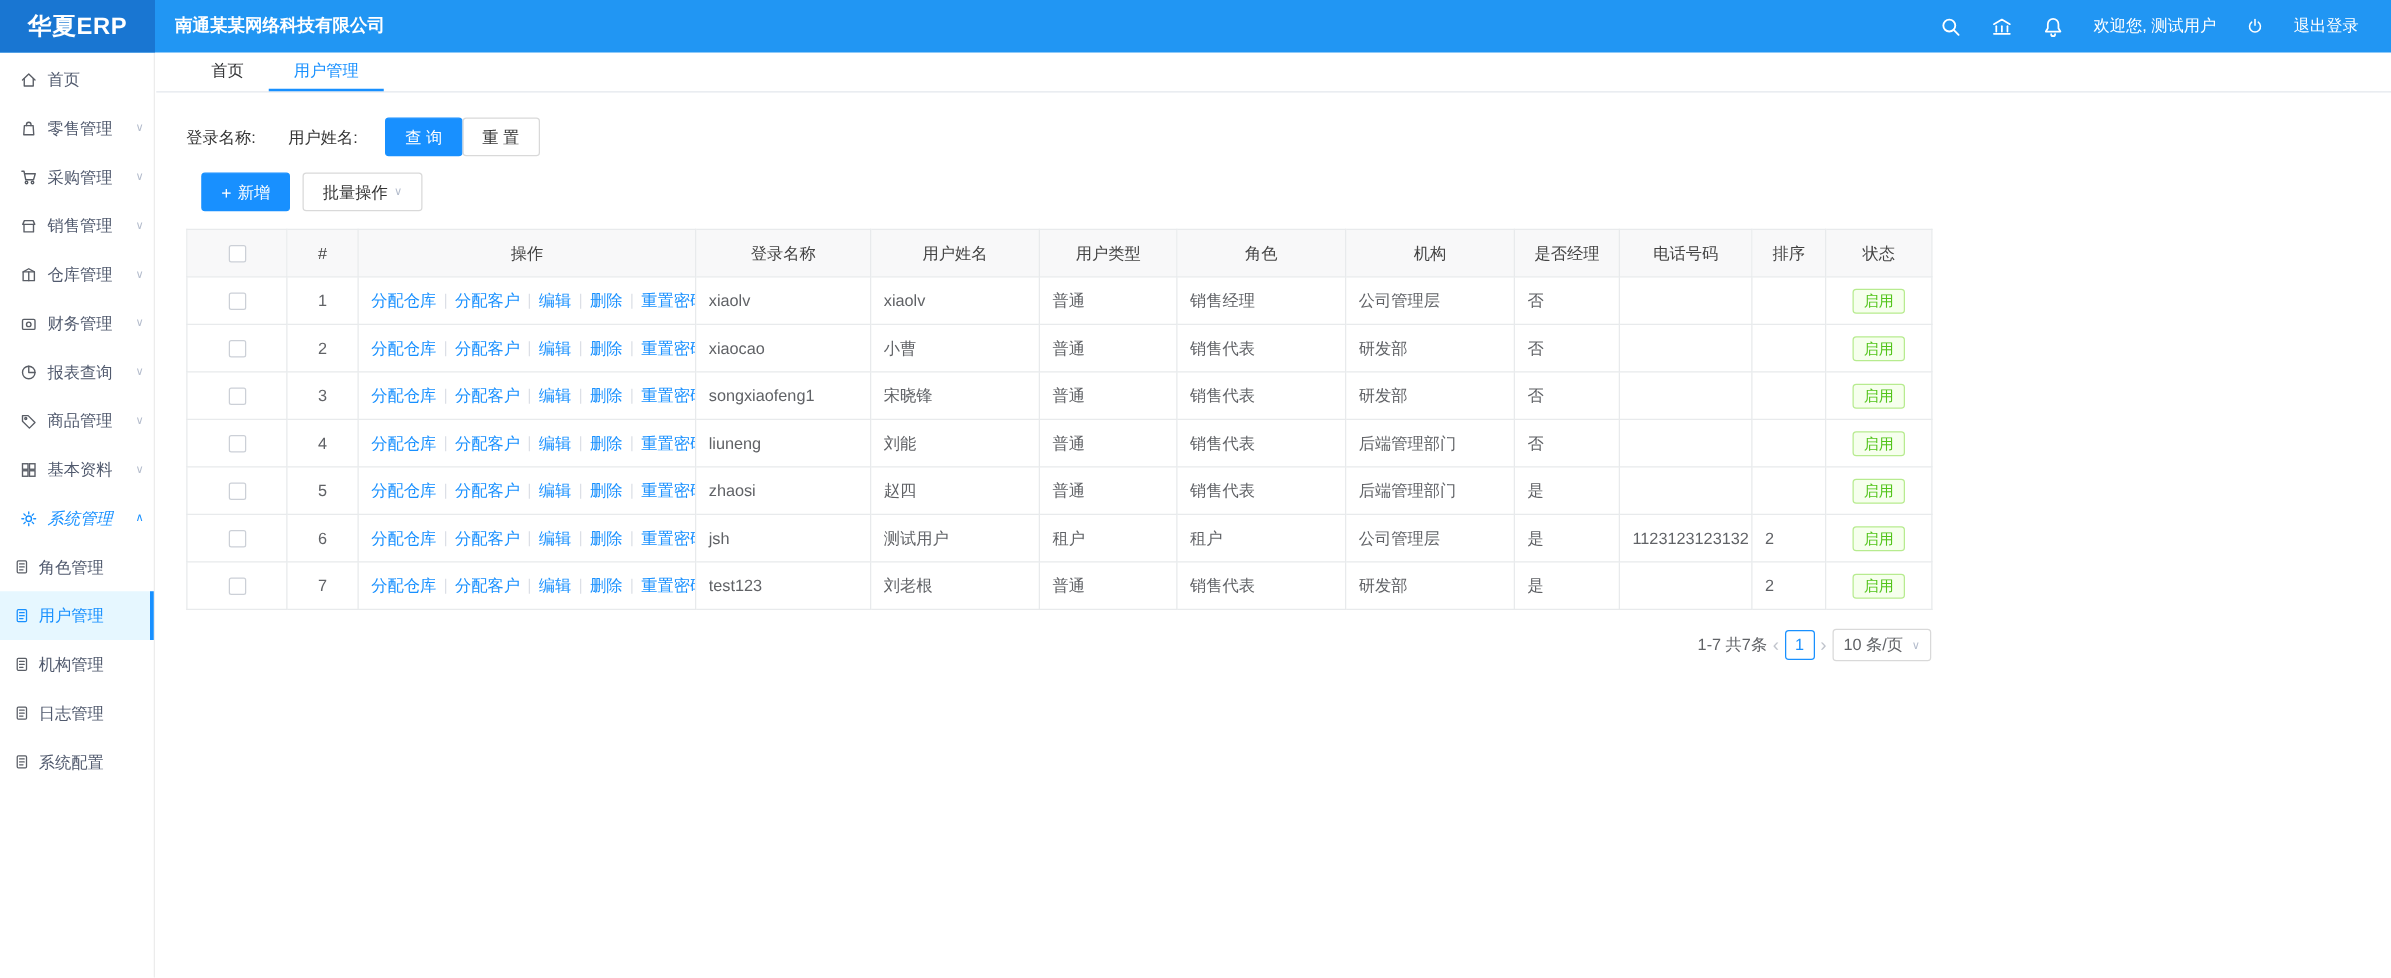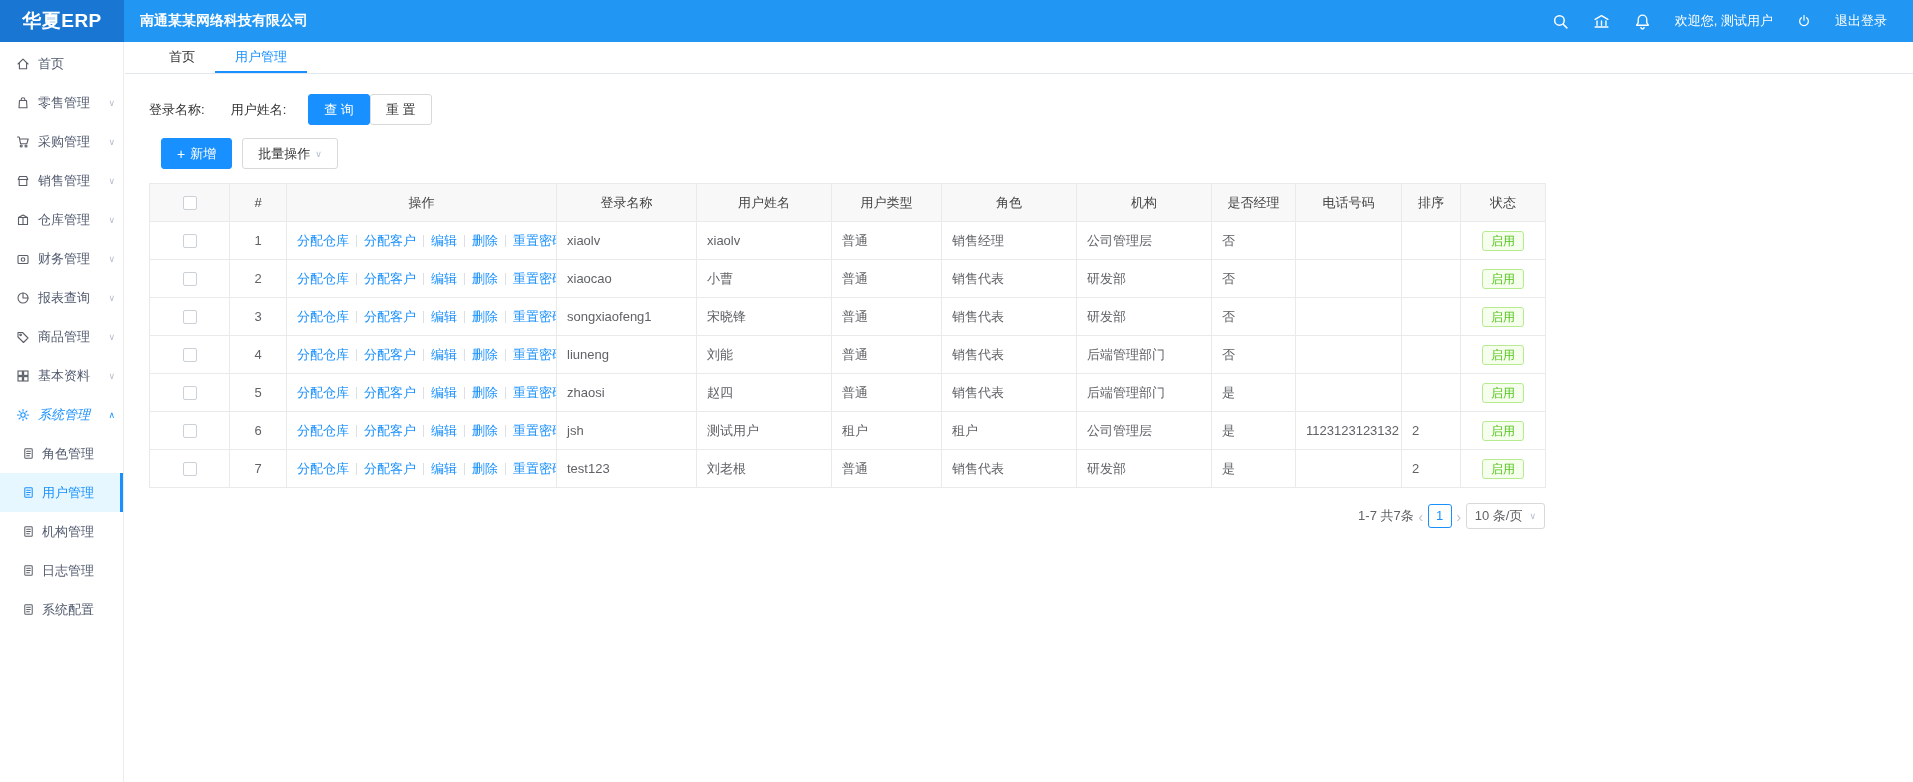--- a/index.html
+++ b/index.html
@@ -29,21 +29,21 @@
   .sidebar { position:absolute; top:42px; left:0; bottom:0; width:124px;
     background:#fff; border-right:1px solid #ececec; padding-top:2px; }
   .side-item { display:flex; align-items:center; height:39px; padding:0 8px 0 16px;
     font-size:13px; color:#515a6e; cursor:pointer; }
   .side-item .sicon { width:14px; height:14px; margin-right:8px; color:#5a5e66; flex:none; }
   .side-item svg { width:14px; height:14px; display:block; }
   .side-item .chev { margin-left:auto; font-size:9px; color:#b4bccc; }
   .side-item.expanded { color:var(--accent);font-style:italic; }
   .side-item.expanded .sicon { color:var(--accent); }
   .side-item.expanded .chev { color:var(--accent); }
-  .side-subitem { display:flex; align-items:center; height:39px; padding-left:22px;
+  .side-subitem { display:flex; align-items:center; height:39px; padding-left:11px;
     font-size:13px; color:#515a6e; cursor:pointer; position:relative; }
   .side-subitem .sicon { width:13px; height:13px; margin-right:7px; color:#5a5e66; flex:none; }
   .side-subitem svg { width:13px; height:13px; display:block; }
   .side-subitem.active { background:#e6f7ff; color:var(--accent); }
   .side-subitem.active .sicon { color:var(--accent); }
   .side-subitem.active::after { content:""; position:absolute; right:0; top:0; bottom:0;
     width:3px; background:var(--accent); }
 
   
   .main { position:absolute; top:42px; left:125px; right:0; bottom:0; background:#fff; }

